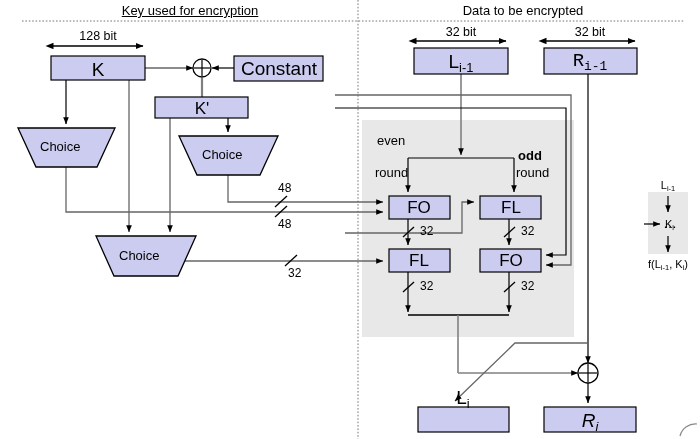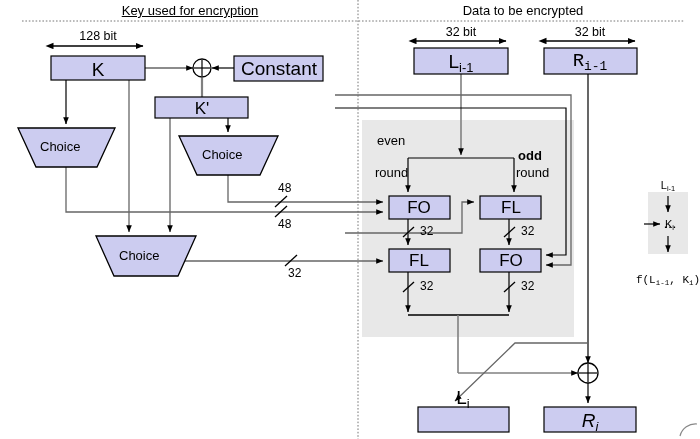--- a/index.html
+++ b/index.html
@@ -217,15 +217,15 @@
   <div class="lbl wire-lbl" style="left:521px; top:225px;">32</div>
   <div class="lbl wire-lbl" style="left:420px; top:280px;">32</div>
   <div class="lbl wire-lbl" style="left:521px; top:280px;">32</div>
 
   <div class="lbl boxbig-lbl ctr" style="left:463px; top:388px;"><span>L</span><span class="sub">i</span></div>
   <div class="lbl boxbig-lbl ctr" style="left:590px; top:411px;font-style:italic;"><span>R</span><span class="sub">i</span></div>
 
   <div class="lbl legend-lbl ctr" style="left:668px; top:180px;"><span>L</span><span class="sub">i-1</span></div>
   <div class="lbl legend-lbl" style="left:627px; top:219px;margin-left:38px;"><span>K</span><span class="sub">i</span></div>
   <div class="lbl" style="left:663px; top:216px; font-size:14px;">…</div>
-  <div class="lbl legend-lbl ctr" style="left:668px; top:275px;font-family:Liberation Mono, monospace;"><span>f(L</span><span class="sub">i-1</span><span>, K</span><span class="sub">i</span><span>)</span></div>
+  <div class="lbl legend-lbl ctr" style="left:668px; top:259px;"><span>f(L</span><span class="sub">i-1</span><span>, K</span><span class="sub">i</span><span>)</span></div>
 
 </div>
 
 </body></html>

